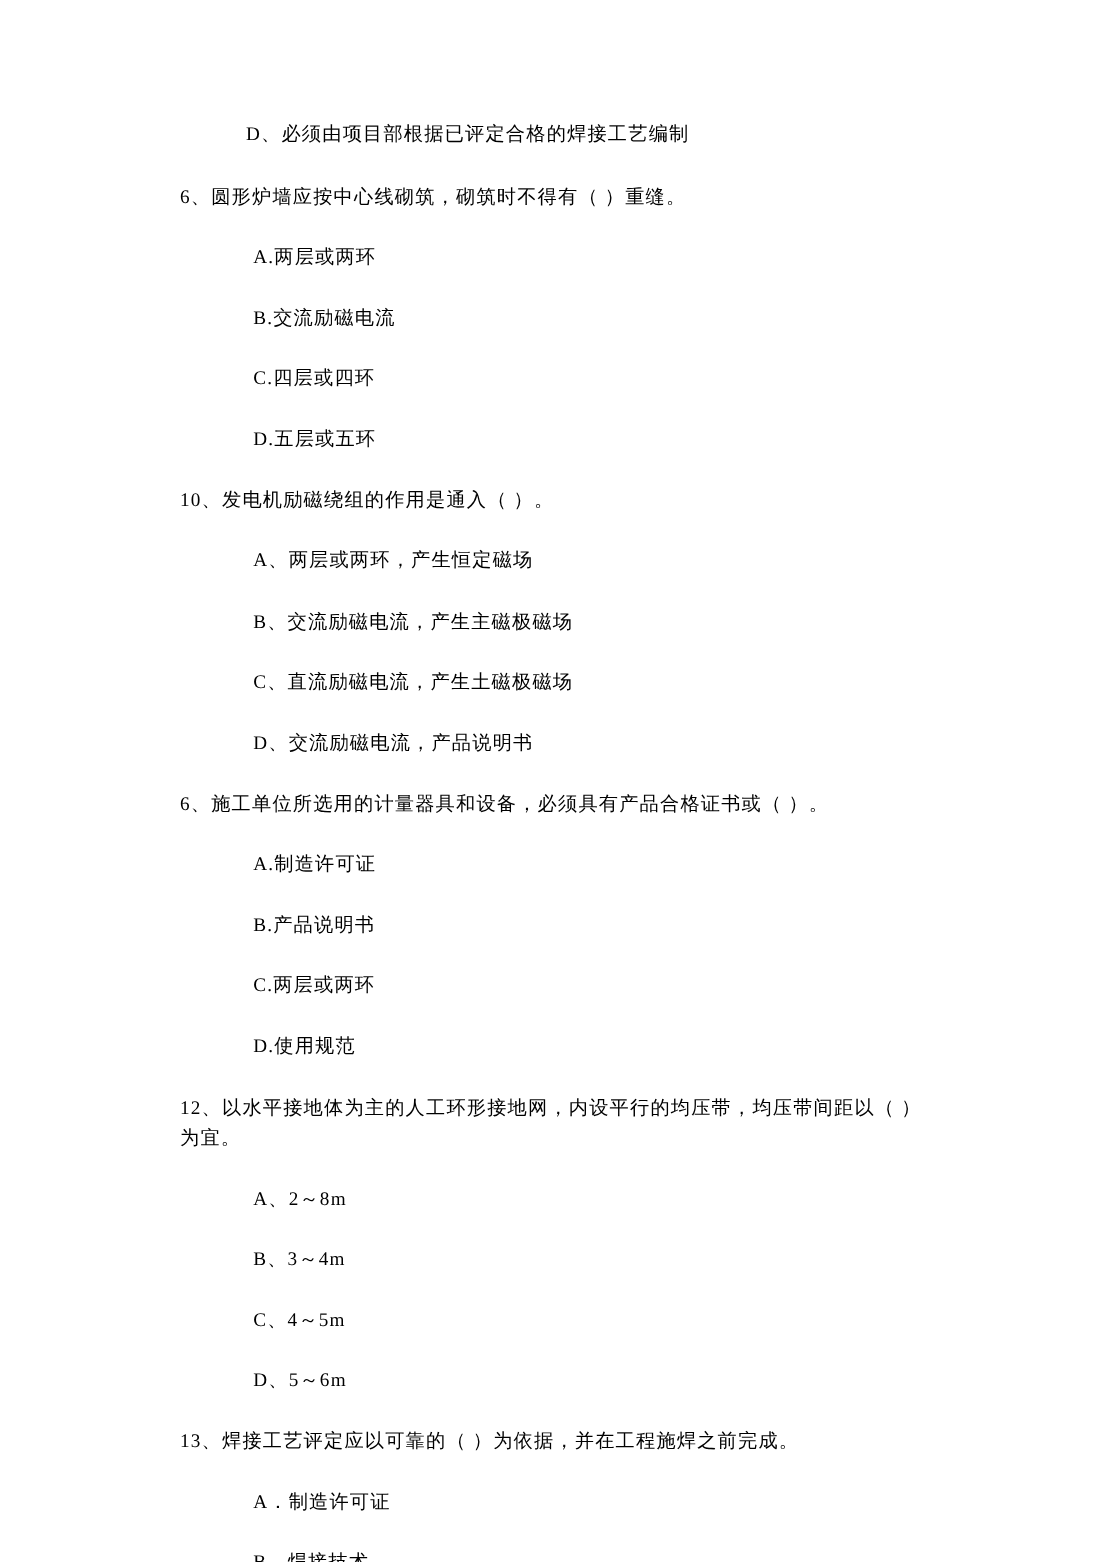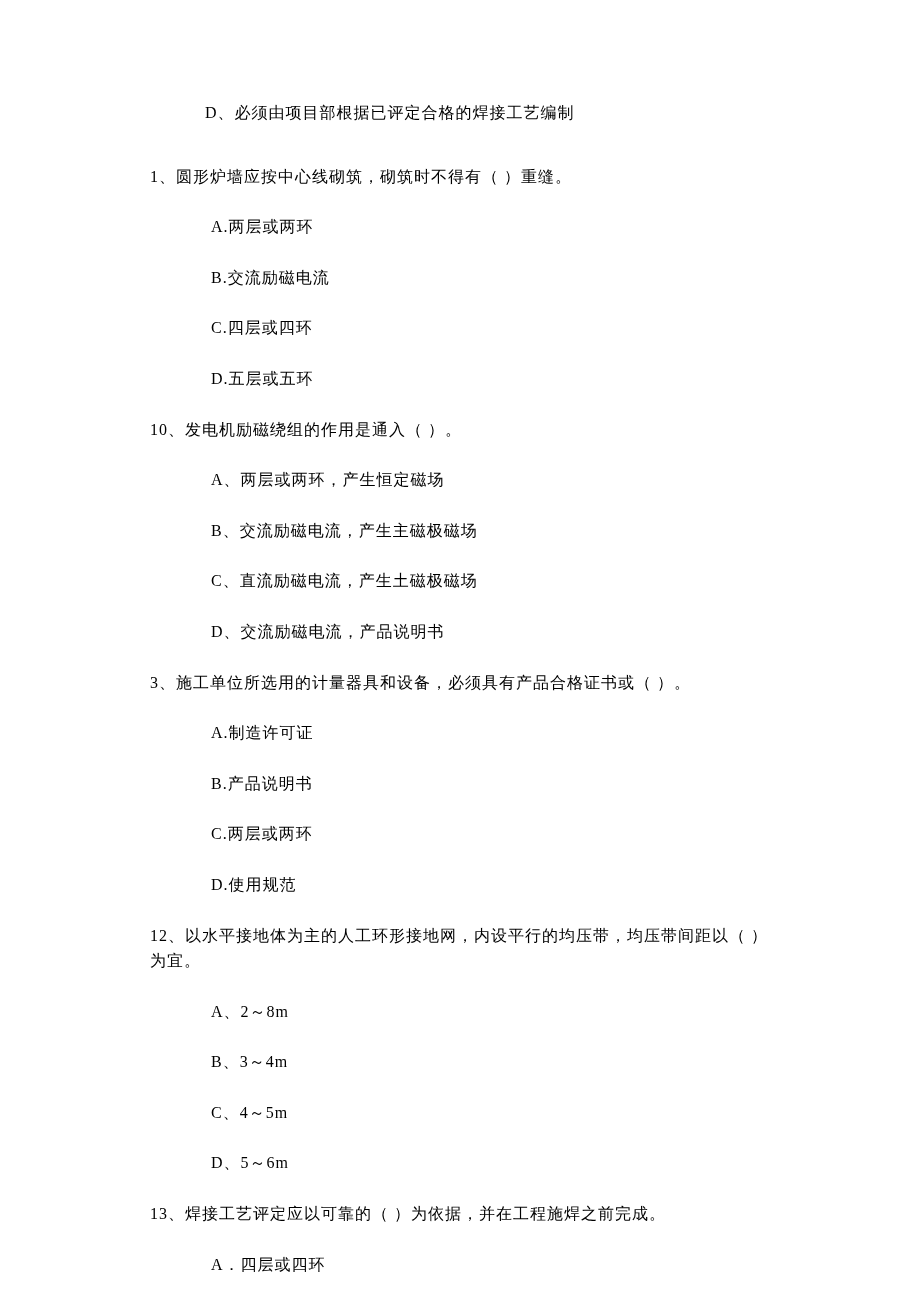--- a/index.html
+++ b/index.html
@@ -13,57 +13,57 @@
       line-height: 1.6;
       color: #000;
       background: #fff;
       width: 920px;
       min-height: 1302px;
       padding: 100px 150px 40px 150px;
       position: relative;
     }
     .option-d-first {
       margin-left: 55px;
-      margin-bottom: 38px;
+      margin-bottom: 26px;
       letter-spacing: 1px;
     }
     .question {
       margin-bottom: 25px;
       letter-spacing: 1px;
     }
     .option {
       margin-left: 61px;
       margin-bottom: 25px;
       letter-spacing: 1px;
     }
   </style>
 </head>
 <body>
 
 <div class="option-d-first">D、必须由项目部根据已评定合格的焊接工艺编制</div>
 
-<div class="question">1、圆形炉墙应按中心线砌筑，砌筑时不得有（    ）重缝。</div>
+<div class="question">6、圆形炉墙应按中心线砌筑，砌筑时不得有（    ）重缝。</div>
 <div class="option">A.两层或两环</div>
 <div class="option">B.交流励磁电流</div>
 <div class="option">C.四层或四环</div>
 <div class="option">D.五层或五环</div>
 
 <div class="question">10、发电机励磁绕组的作用是通入（    ）。</div>
 <div class="option">A、两层或两环，产生恒定磁场</div>
 <div class="option">B、交流励磁电流，产生主磁极磁场</div>
 <div class="option">C、直流励磁电流，产生土磁极磁场</div>
 <div class="option">D、交流励磁电流，产品说明书</div>
 
-<div class="question">3、施工单位所选用的计量器具和设备，必须具有产品合格证书或（    ）。</div>
+<div class="question">6、施工单位所选用的计量器具和设备，必须具有产品合格证书或（    ）。</div>
 <div class="option">A.制造许可证</div>
 <div class="option">B.产品说明书</div>
 <div class="option">C.两层或两环</div>
 <div class="option">D.使用规范</div>
 
 <div class="question">12、以水平接地体为主的人工环形接地网，内设平行的均压带，均压带间距以（    ）为宜。</div>
 <div class="option">A、2～8m</div>
 <div class="option">B、3～4m</div>
 <div class="option">C、4～5m</div>
 <div class="option">D、5～6m</div>
 
 <div class="question">13、焊接工艺评定应以可靠的（    ）为依据，并在工程施焊之前完成。</div>
-<div class="option">A．四层或四环</div>
+<div class="option">A．制造许可证</div>
 <div class="option">B．焊接技术</div>
 
 </body></html>

